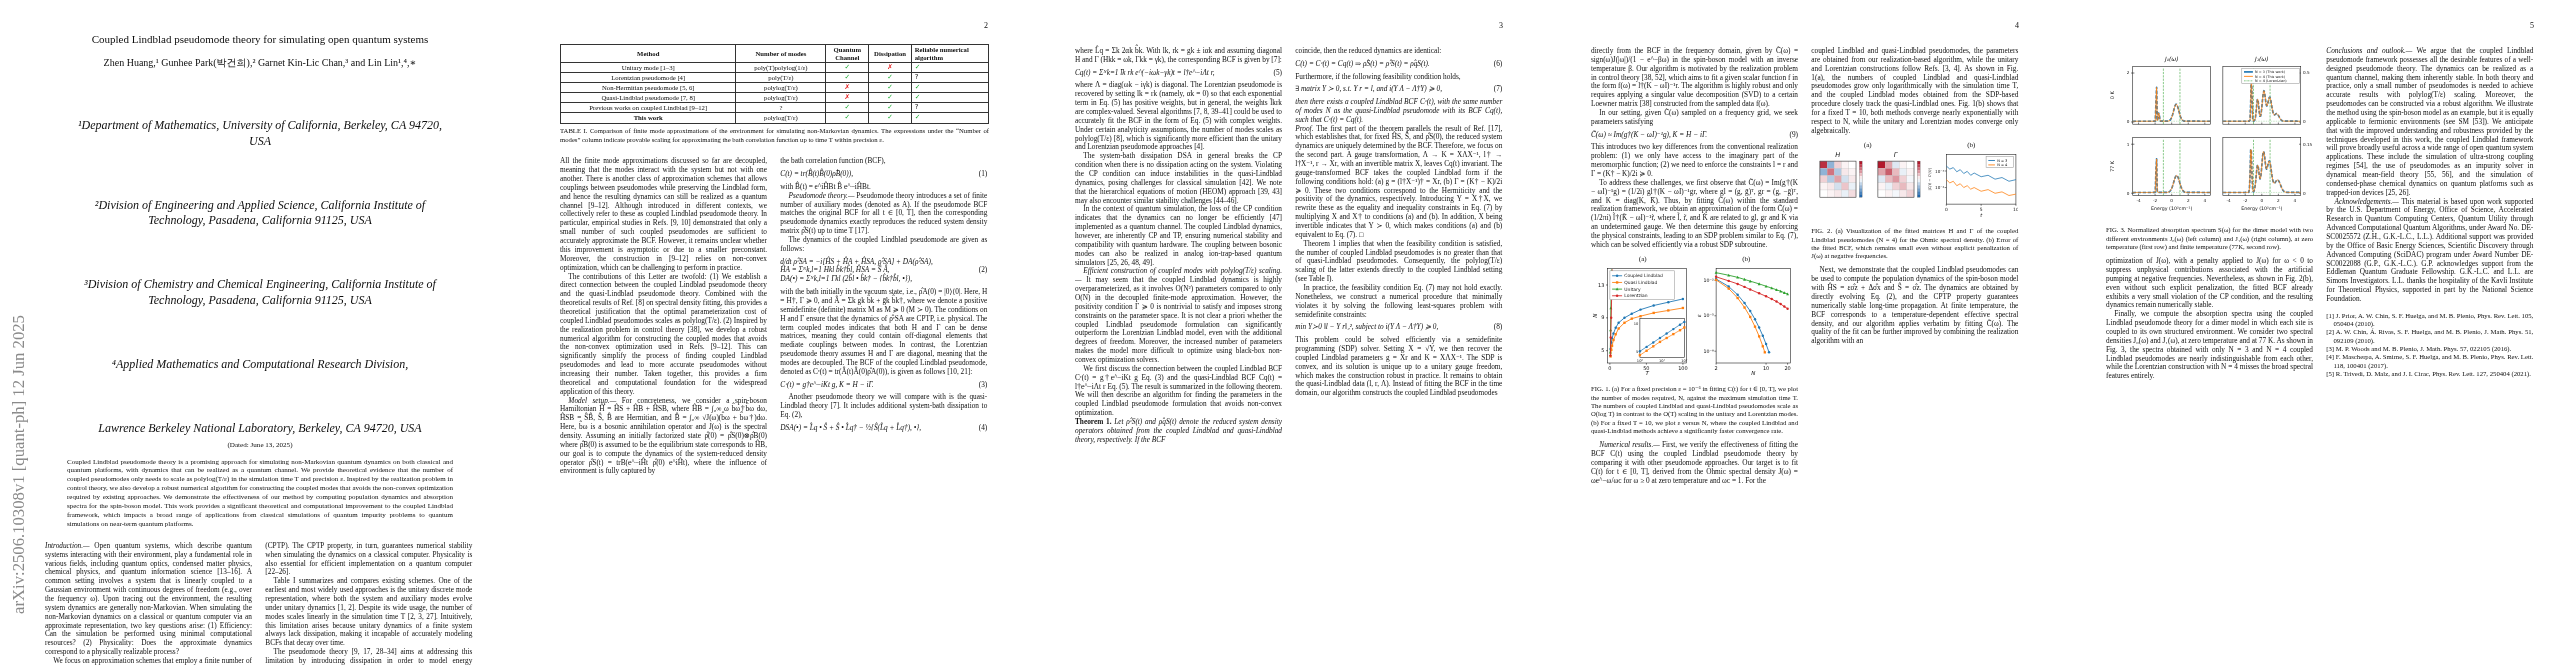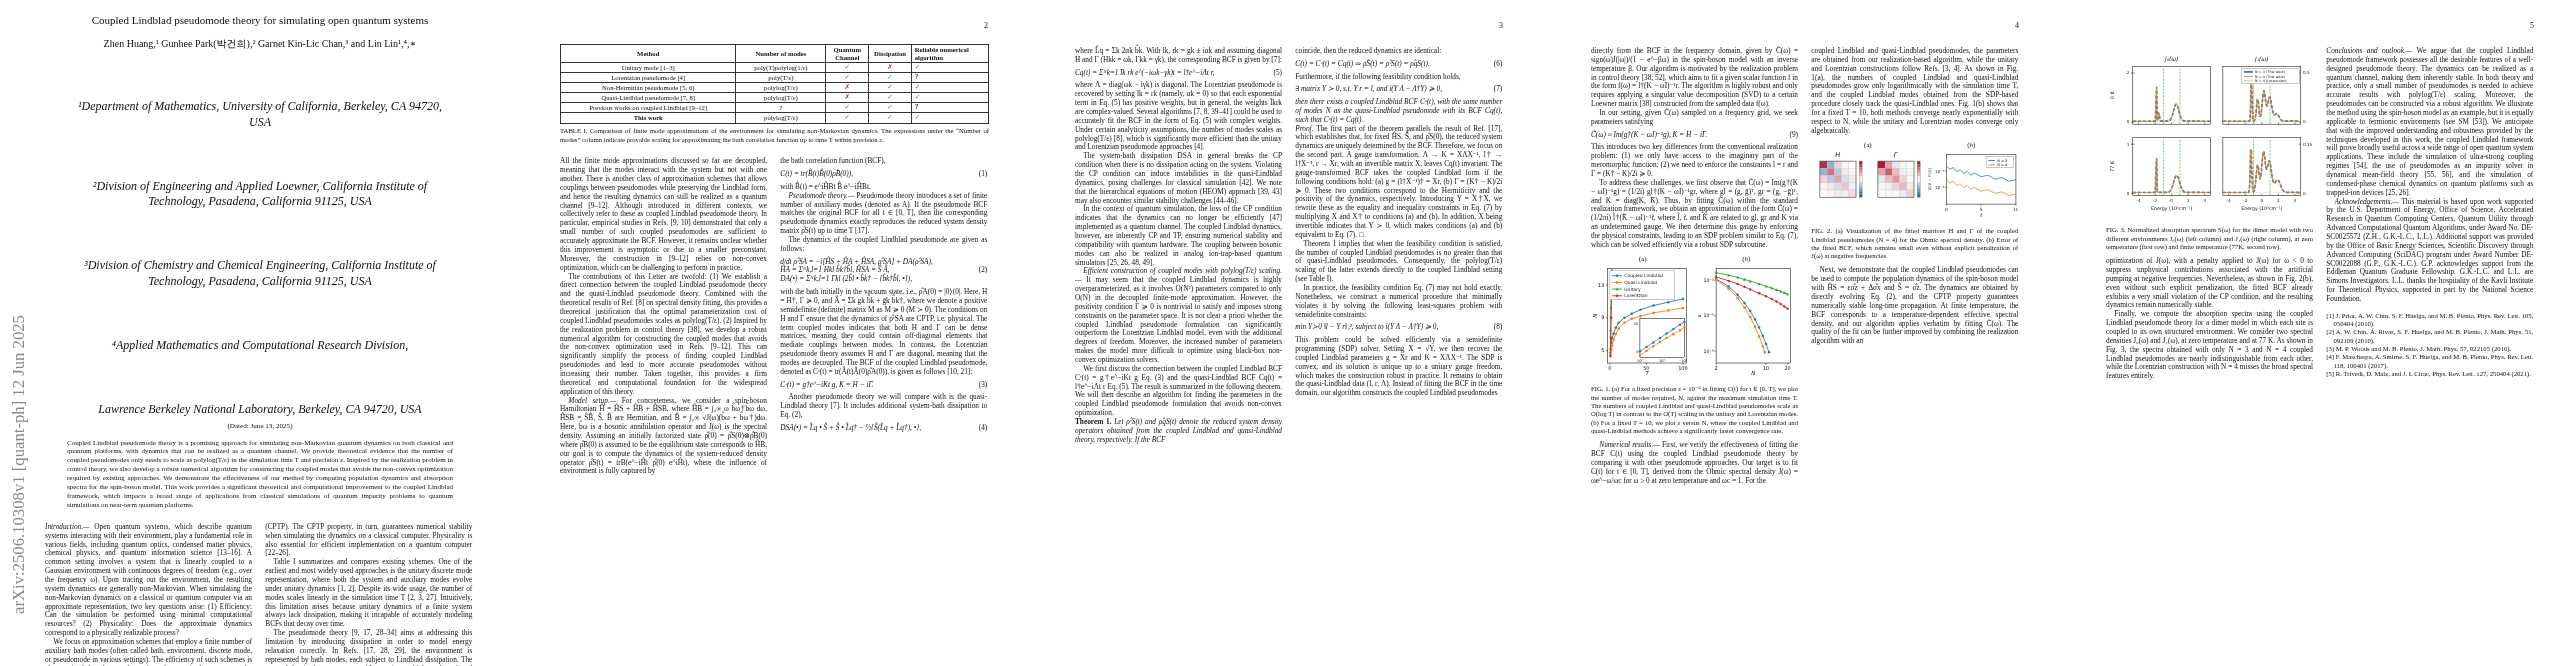--- a/index.html
+++ b/index.html
@@ -2,21 +2,21 @@
 <html style="font-size:9px"><head>
 <meta charset="utf-8">
 <style>
   html,body{margin:0;padding:0;background:#ffffff;}
   .paper{position:relative;width:2576px;height:667px;background:#fff;
          font-family:"Liberation Serif","DejaVu Serif",serif;color:#0e0e0e;}
   .page{position:absolute;top:0;width:515px;height:667px;overflow:hidden;background:#fff;}
   .pnum{position:absolute;top:21px;right:42px;font-size:8px;}
   .wm{position:absolute;left:9px;top:614px;transform:rotate(-90deg);transform-origin:0 0;
       font-size:16.7px;color:#8a8a8a;white-space:nowrap;}
-  .fm{padding:14px 62px 0 67px;text-align:center;}
+  .fm{padding:33px 62px 0 67px;text-align:center;}
   .title{font-size:11px;margin-bottom:11px;}
   .authors{font-size:10px;margin-bottom:5px;}
   .affil{font-style:italic;font-size:12px;line-height:1.32;margin-top:48px;}
   .dated{font-size:7.1px;margin-top:3.9px;}
   .abstract{margin-top:9px;text-align:justify;font-size:7px;line-height:1.27;}
   .cols{display:flex;gap:13.3px;padding:0 41px 0 45px;}
   .mt1{margin-top:13.3px;} .mt2{margin-top:47px;} .mt3{margin-top:13px;}
   .col{width:207px;font-size:7.3px;line-height:1.215;text-align:justify;}
   .p{margin:0;text-indent:8.3px;}
   .ni{text-indent:0;}
@@ -50,21 +50,21 @@
 <body>
 
 <div class="paper">
 
   <div class="page" style="left:0">
     <div class="wm">arXiv:2506.10308v1  [quant-ph]  12 Jun 2025</div>
     <div class="fm">
       <div class="title">Coupled Lindblad pseudomode theory for simulating open quantum systems</div>
       <div class="authors">Zhen Huang,¹ Gunhee Park(박건희),² Garnet Kin-Lic Chan,³ and Lin Lin¹,⁴,∗</div>
       <div class="affil">¹Department of Mathematics, University of California, Berkeley, CA 94720, USA</div>
-      <div class="affil">²Division of Engineering and Applied Loewner, California Institute of Technology, Pasadena, California 91125, USA</div>
+      <div class="affil">²Division of Engineering and Applied Science, California Institute of Technology, Pasadena, California 91125, USA</div>
       <div class="affil">³Division of Chemistry and Chemical Engineering, California Institute of Technology, Pasadena, California 91125, USA</div>
       <div class="affil">⁴Applied Mathematics and Computational Research Division,</div>
       <div class="affil">Lawrence Berkeley National Laboratory, Berkeley, CA 94720, USA</div>
       <div class="dated">(Dated: June 13, 2025)</div>
       <div class="abstract">Coupled Lindblad pseudomode theory is a promising approach for simulating non-Markovian quantum dynamics on both classical and quantum platforms, with dynamics that can be realized as a quantum channel. We provide theoretical evidence that the number of coupled pseudomodes only needs to scale as polylog(T/ε) in the simulation time T and precision ε. Inspired by the realization problem in control theory, we also develop a robust numerical algorithm for constructing the coupled modes that avoids the non-convex optimization required by existing approaches. We demonstrate the effectiveness of our method by computing population dynamics and absorption spectra for the spin-boson model. This work provides a significant theoretical and computational improvement to the coupled Lindblad framework, which impacts a broad range of applications from classical simulations of quantum impurity problems to quantum simulations on near-term quantum platforms.</div>
     </div>
     <div class="cols mt1">
       <div class="col">
         <p class="p ni"><span class="lead">Introduction.— </span><span class="txt">Open quantum systems, which describe quantum systems interacting with their environment, play a fundamental role in various fields, including quantum optics, condensed matter physics, chemical physics, and quantum information science [13–16]. A common setting involves a system that is linearly coupled to a Gaussian environment with continuous degrees of freedom (e.g., over the frequency ω). Upon tracing out the environment, the resulting system dynamics are generally non-Markovian. When simulating the non-Markovian dynamics on a classical or quantum computer via an approximate representation, two key questions arise: (1) Efficiency: Can the simulation be performed using minimal computational resources? (2) Physicality: Does the approximate dynamics correspond to a physically realizable process?</span></p>
         <p class="p"><span class="lead"></span><span class="txt">We focus on approximation schemes that employ a finite number of auxiliary bath modes (often called bath, environment, discrete mode, or pseudomode in various settings). The efficiency of such schemes is characterized by the number of modes required to capture the environment. The goal is to simulate all bounded observables on the system up to time T within precision ε. This task is often reduced to the problem of fitting the bath correlation function (BCF) up to time T with comparable precision [17–21]. An efficient approximation scheme means that the number of modes scales only as polylog(T/ε).</span></p>

